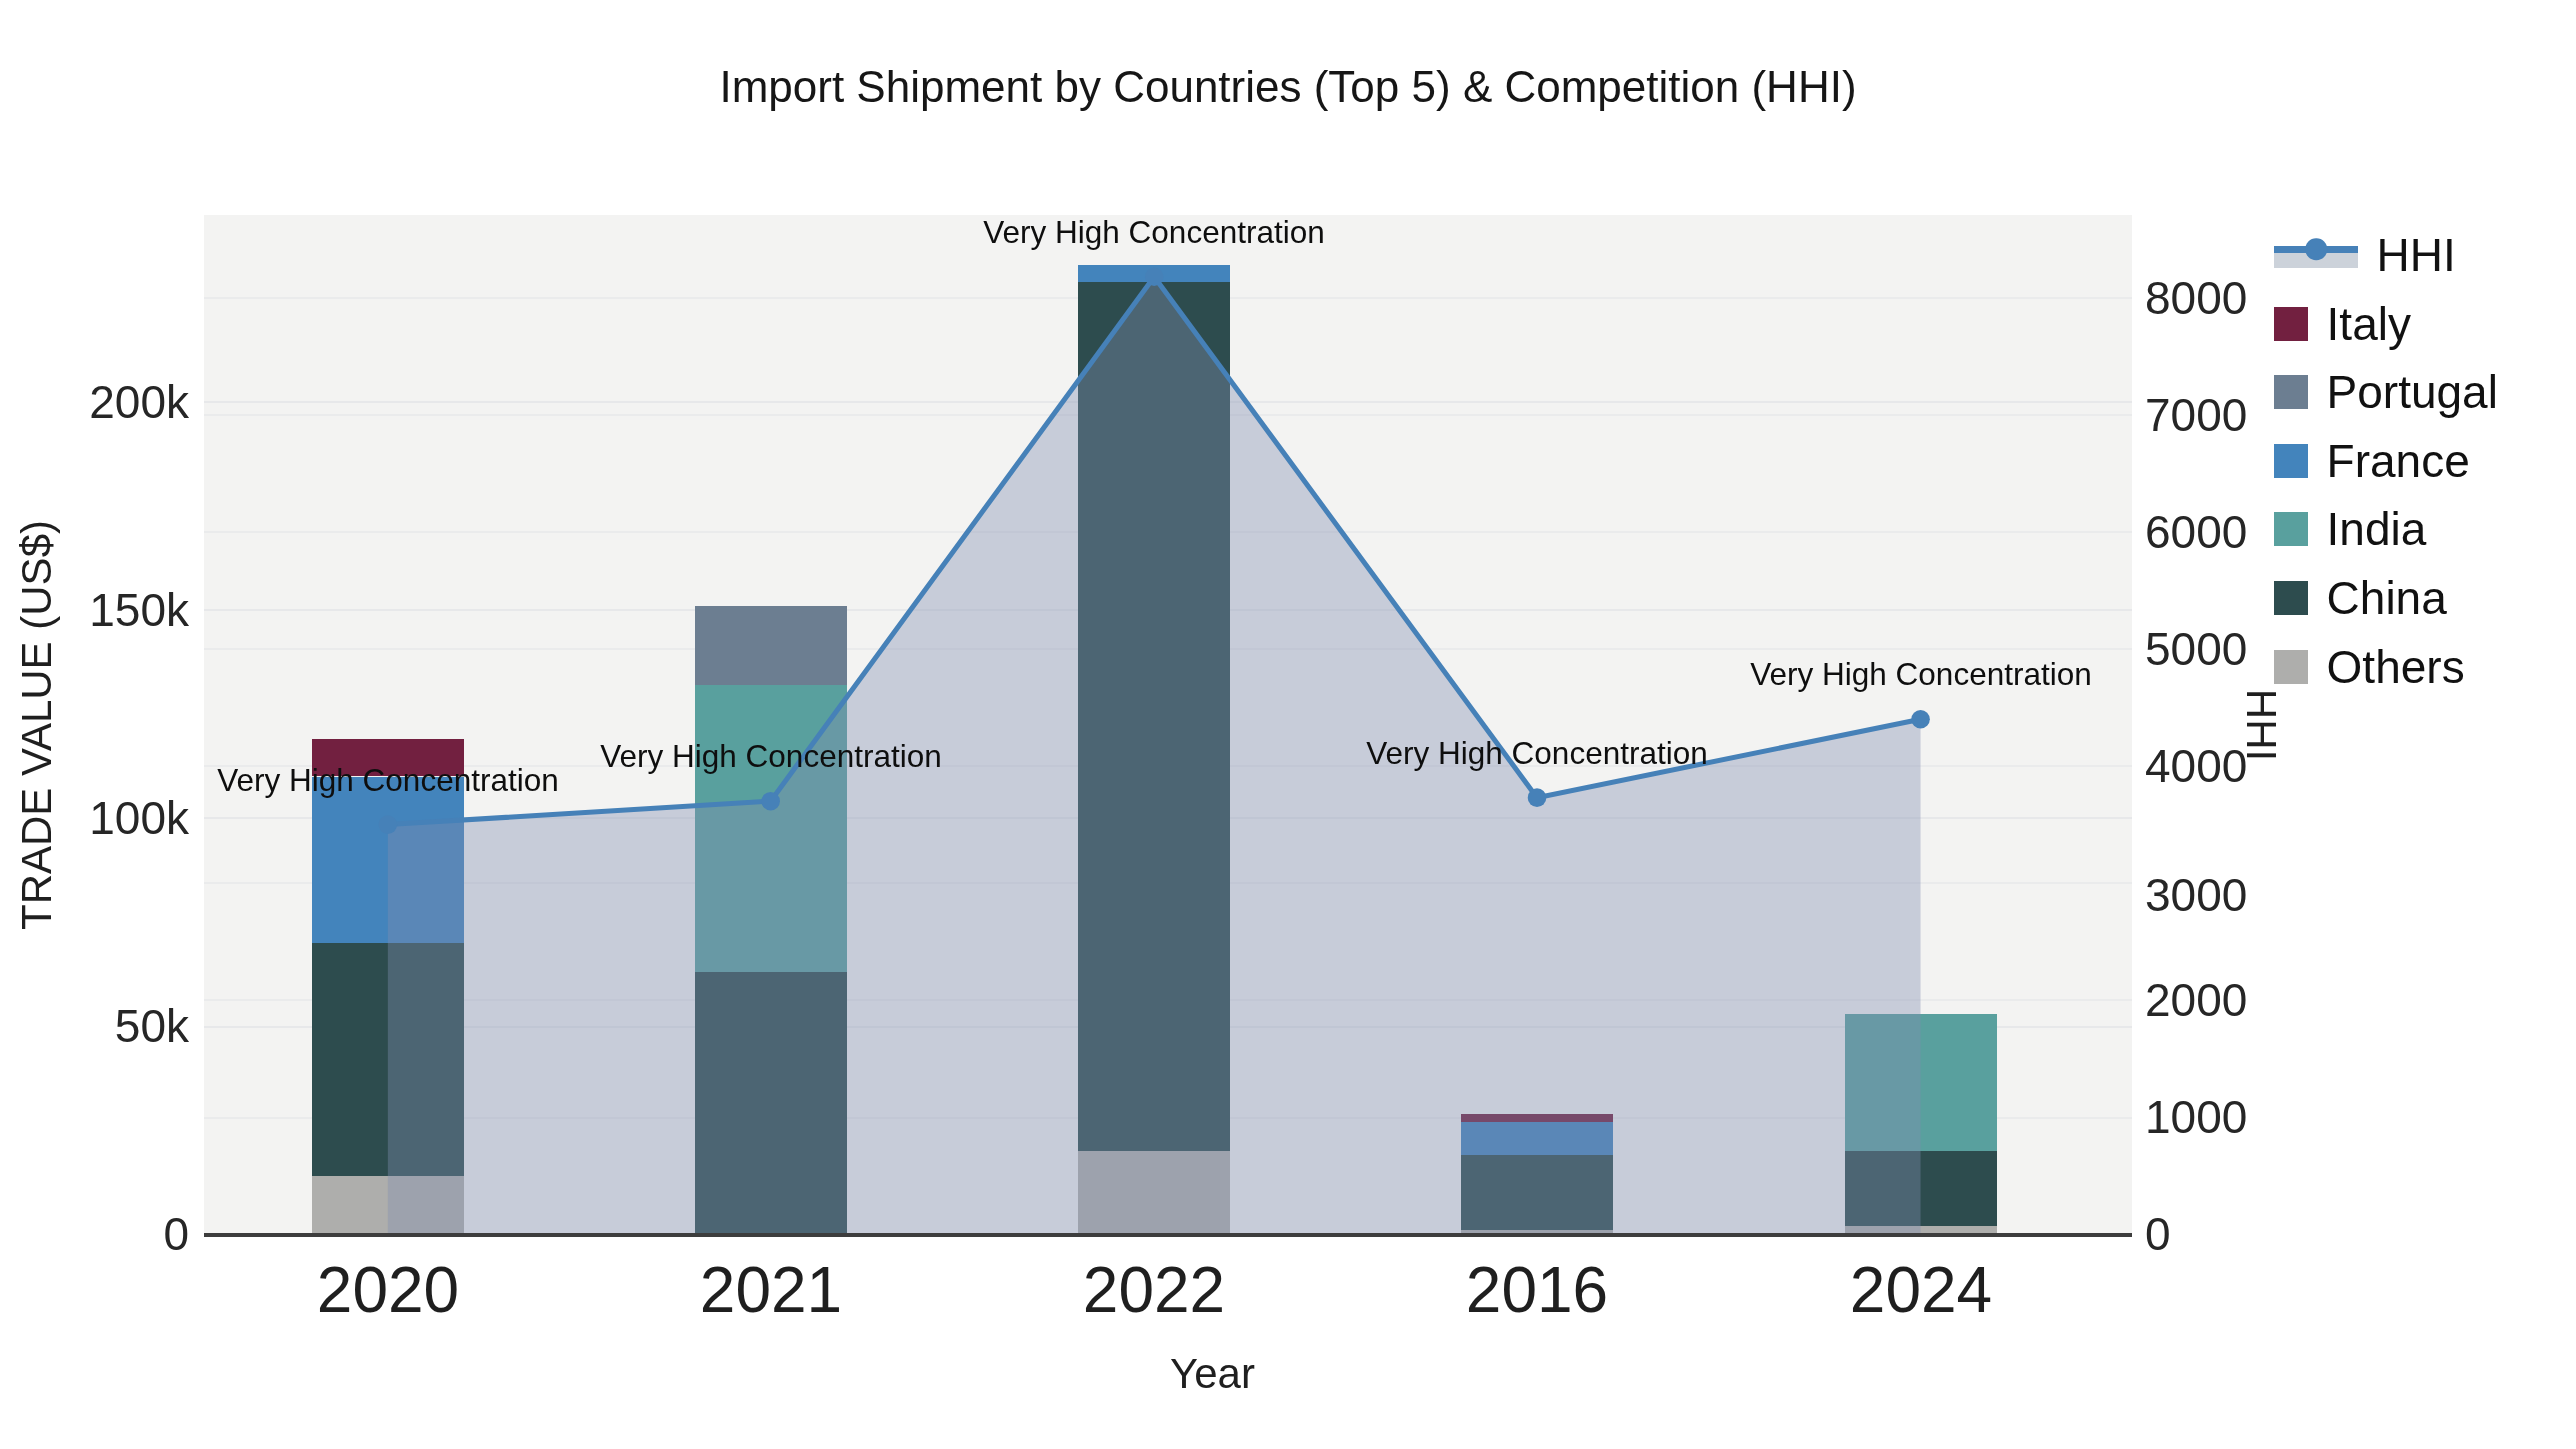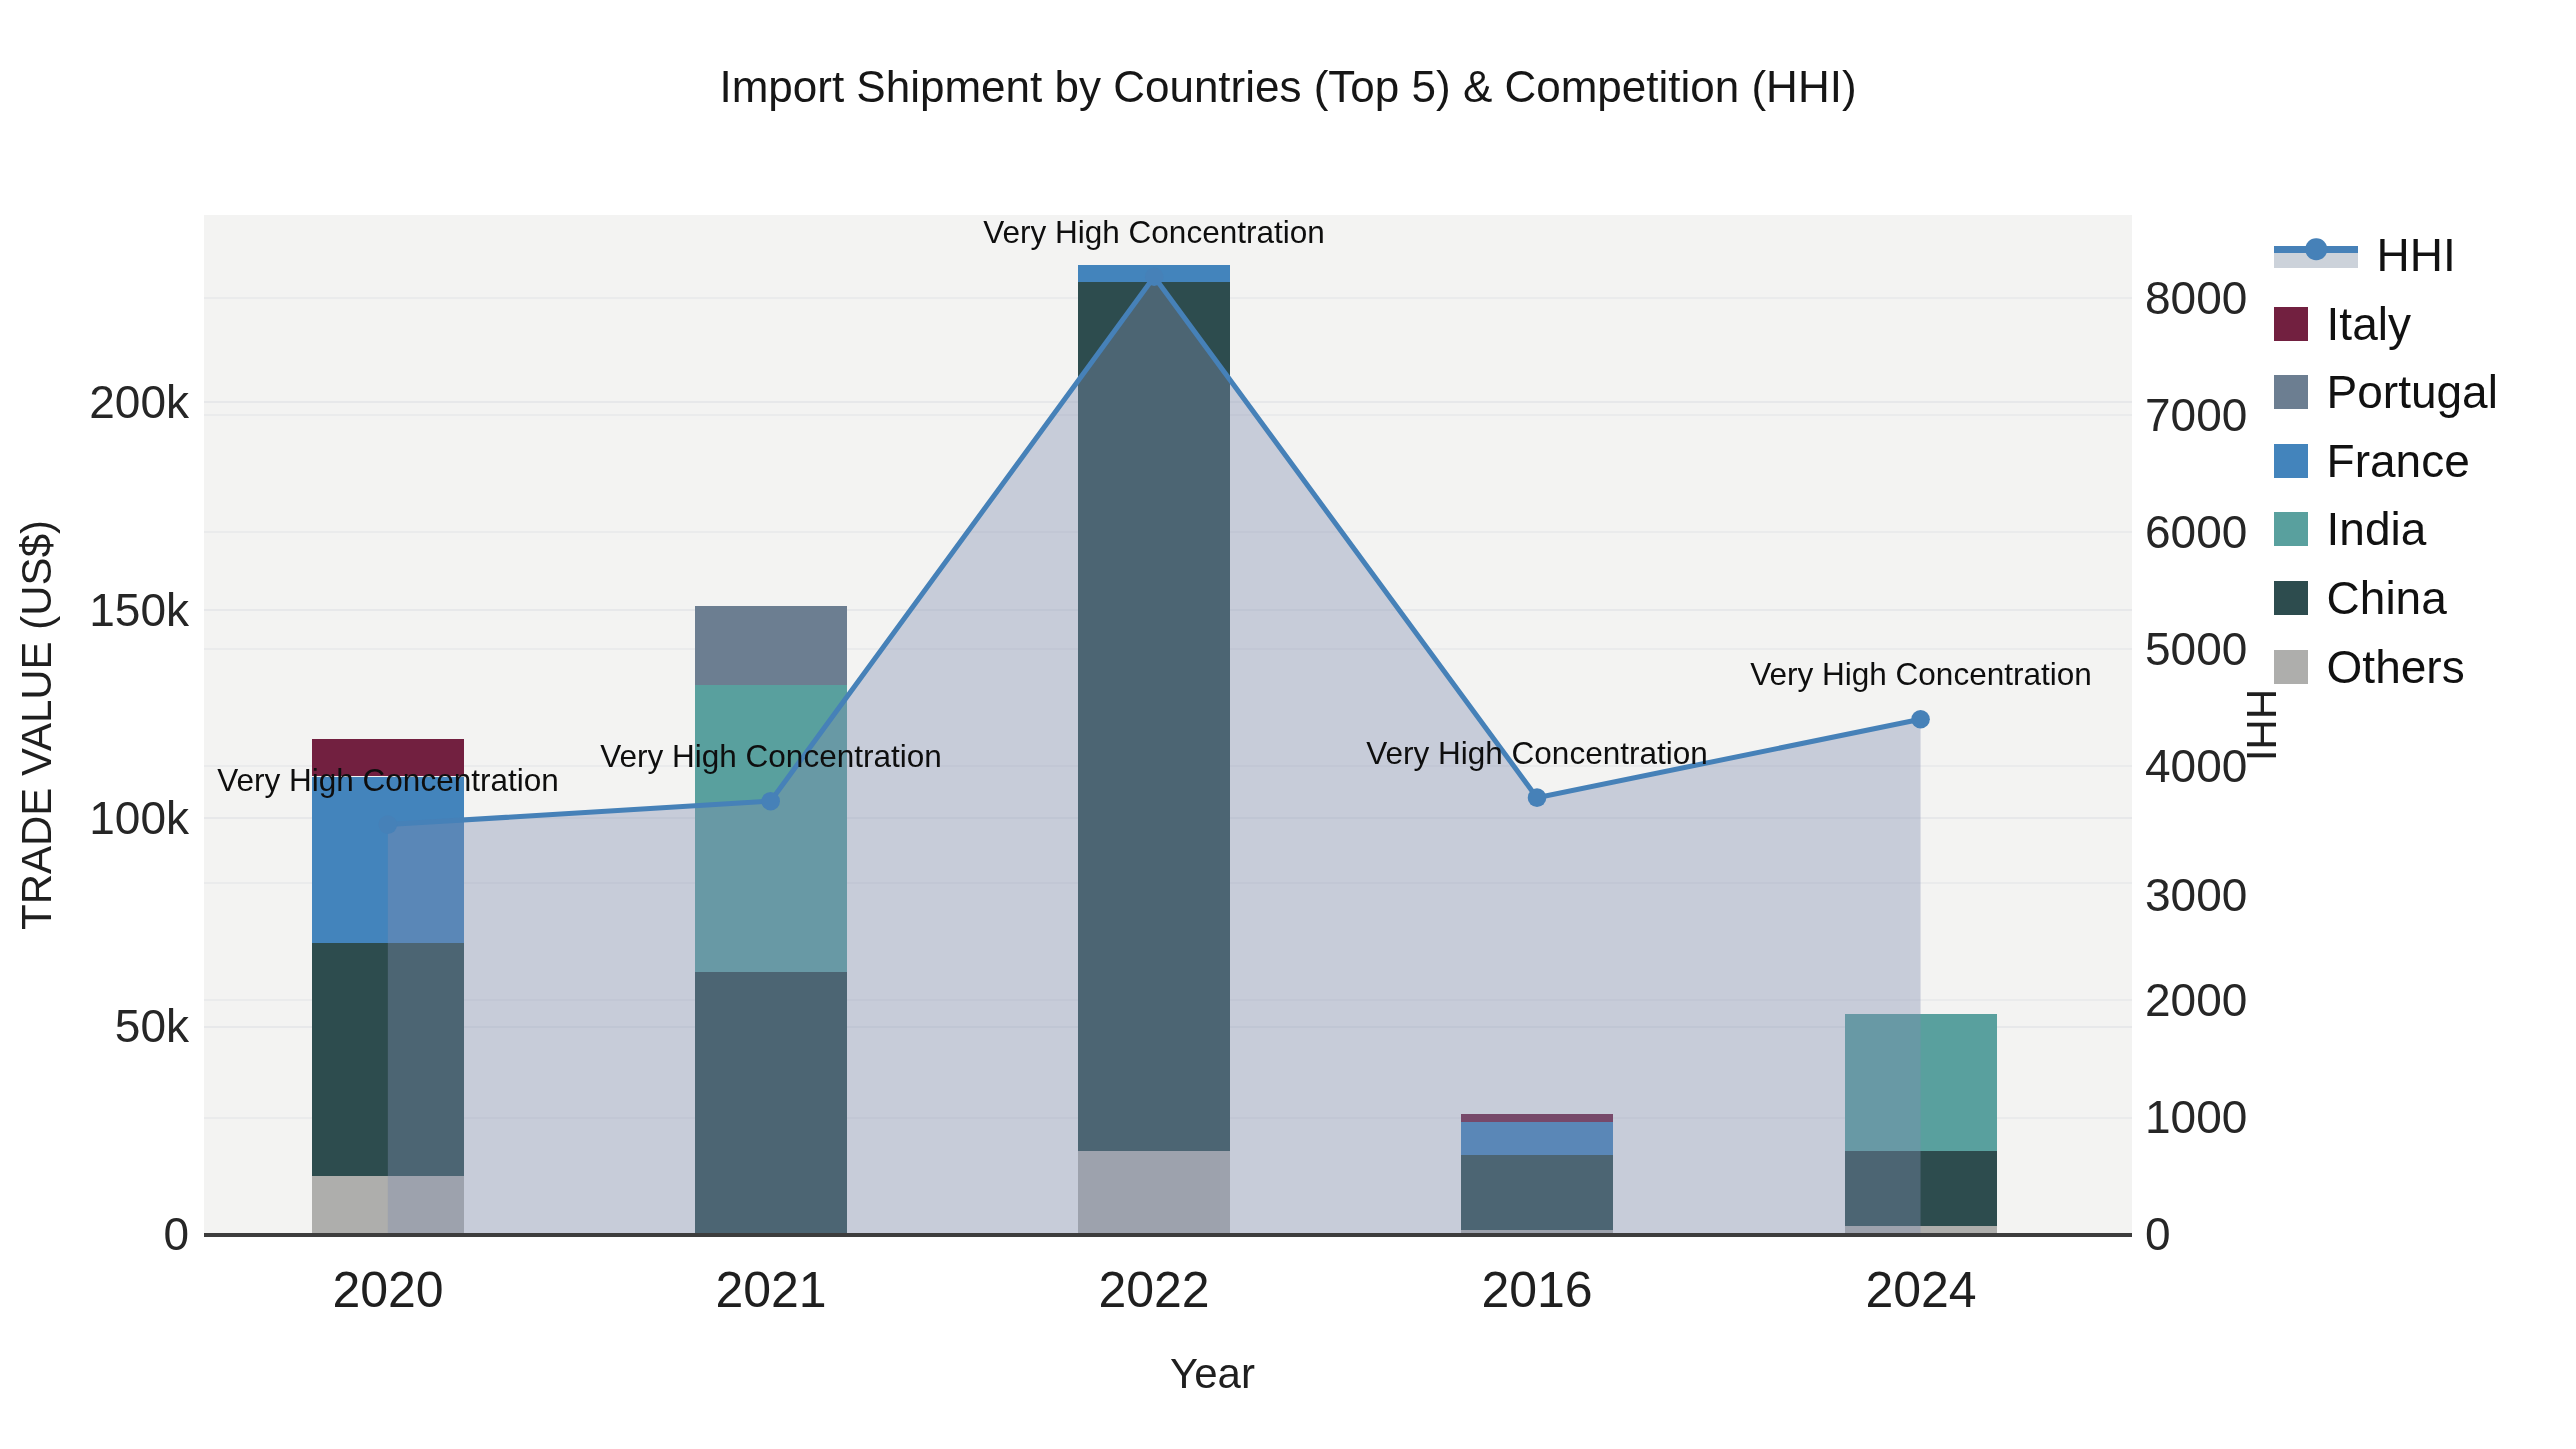--- a/index.html
+++ b/index.html
@@ -7,21 +7,21 @@
           font-family:"Liberation Sans", sans-serif;color:#1a1a1a;}
   .abs{position:absolute;}
   #title-block{left:0;top:56px;width:2576px;text-align:center;line-height:62px;font-size:44px;color:#161616;}
   #plot-bg{background:#f3f3f2;}
   .gridline{height:2.1px;background:#e7e8ea;}
   .gridline.right-grid{background:#eaebec;}
   #x-axis-line{height:3.6px;background:#3d3d3d;z-index:6;}
   .bar-seg{z-index:3;}
   .ytick{font-size:46px;line-height:46px;text-align:right;color:#262626;z-index:7;}
   .ytick-r{font-size:46px;line-height:46px;text-align:left;color:#262626;z-index:7;}
-  .xtick{font-size:50px;line-height:50px;text-align:center;color:#1f1f1f;z-index:7;transform:translateX(-50%);}
+  .xtick{font-size:64px;line-height:50px;text-align:center;color:#1f1f1f;z-index:7;transform:translateX(-50%);}
   .axis-title{font-size:42px;color:#1f1f1f;z-index:7;white-space:nowrap;}
   #ylabel-left{transform:translate(-50%,-50%) rotate(-90deg);}
   #ylabel-right{transform:translate(-50%,-50%) rotate(90deg);}
   .annotation{font-size:31.5px;color:#0e0e0e;white-space:nowrap;transform:translate(-50%,-100%);z-index:5;}
   #chart-svg{left:0;top:0;z-index:4;}
   #legend{left:2274px;top:230px;z-index:8;display:flex;flex-direction:column;gap:18.6px;}
   .legend-item{display:flex;align-items:center;gap:18.6px;height:50px;cursor:pointer;}
   .legend-swatch{width:34px;height:34px;flex:0 0 auto;}
   .legend-label{font-size:46px;line-height:50px;color:#111;white-space:nowrap;}
   #hhi-swatch{width:84px;height:29px;position:relative;flex:0 0 auto;}

